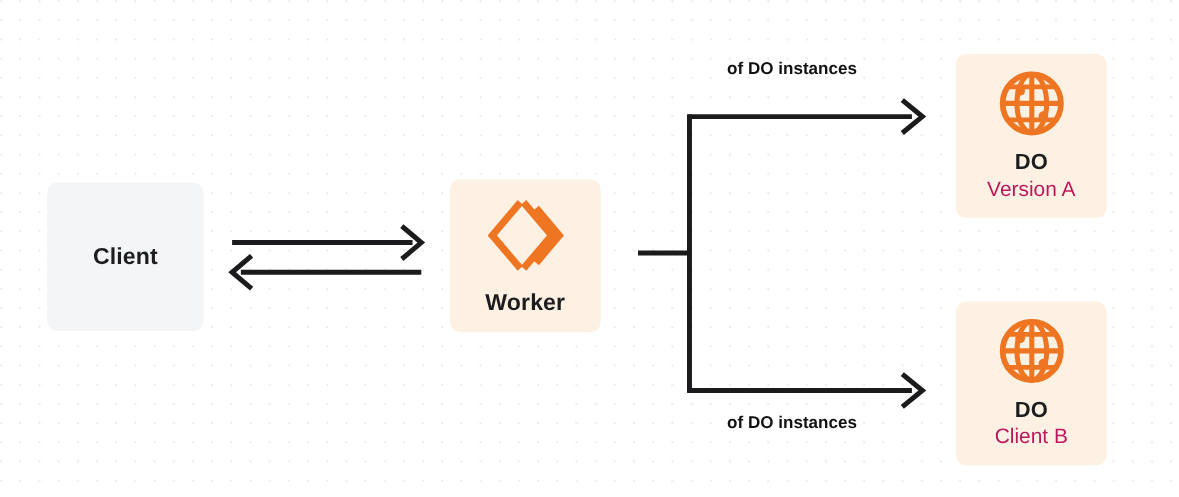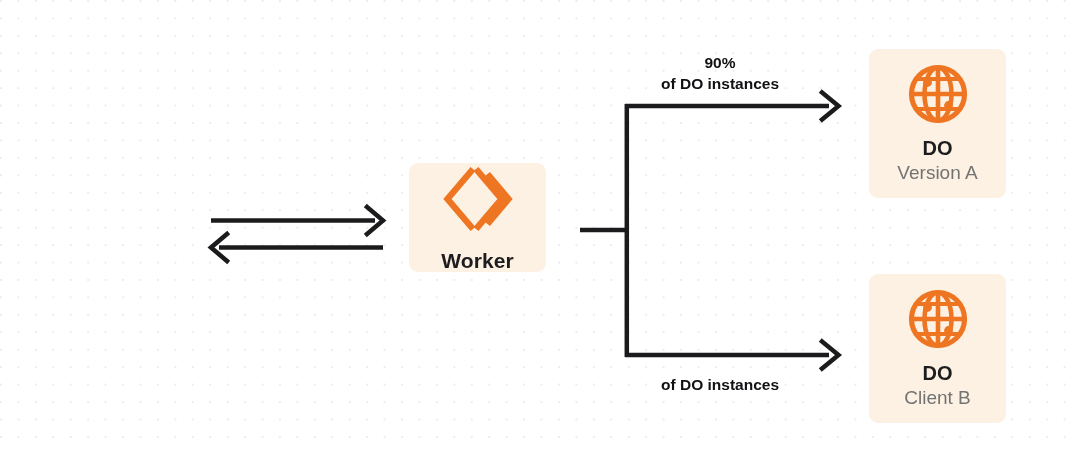--- a/index.html
+++ b/index.html
@@ -31,40 +31,40 @@
     align-items: center;
     justify-content: center;
     box-sizing: border-box;
   }
   .node-label {
     color: #1d1d1f;
     font-weight: bold;
     letter-spacing: 0.1px;
   }
   .node-sublabel {
-    color: #737373;
+    color: #be185d;
     font-weight: normal;
   }
 
   
   #client-node {
     left: 43px;
     top: 166px;
     width: 142px;
     height: 135px;
     background: #f4f5f7;
   }
   #client-node .node-label { font-size: 21px; }
 
   
   #worker-node {
     left: 409px;
     top: 163px;
     width: 137px;
-    height: 109px;
+    height: 139px;
     background: #fdf1e3;
   }
   #worker-node .node-label { font-size: 21px; margin-top: 14px; }
 
   
   .do-node {
     left: 869px;
     width: 137px;
     height: 149px;
     background: #fdf1e3;
@@ -132,20 +132,23 @@
       <line x1="625" y1="106" x2="829" y2="106" stroke="#1b1b1d" stroke-width="4.5" stroke-linecap="butt"></line>
       <polyline points="822,92.5 838.5,106 822,119.5" fill="none" stroke="#1b1b1d" stroke-width="4.5" stroke-linecap="square" stroke-linejoin="miter"></polyline>
     </g>
 
     <g>
       <line x1="625" y1="355" x2="829" y2="355" stroke="#1b1b1d" stroke-width="4.5" stroke-linecap="butt"></line>
       <polyline points="822,341.5 838.5,355 822,368.5" fill="none" stroke="#1b1b1d" stroke-width="4.5" stroke-linecap="square" stroke-linejoin="miter"></polyline>
     </g>
   </svg>
 
+  <div class="node" id="client-node">
+    <span class="node-label">Client</span>
+  </div>
 
   <div class="node" id="worker-node">
     <span class="icon-wrap">
       <svg width="70" height="72" viewBox="0 0 70 72" fill="none">
 
         <path d="M30 6 L4.5 36 L30 66" stroke="#ee7623" stroke-width="6.4" stroke-linecap="butt" stroke-linejoin="miter" fill="none"></path>
 
         <path d="M33 6 L58.5 36 L33 66" stroke="#ee7623" stroke-width="6.4" stroke-linecap="butt" stroke-linejoin="miter" fill="none"></path>
 
         <path d="M44.5 11 L65.5 36 L44.5 61" stroke="#ee7623" stroke-width="6.4" stroke-linecap="butt" stroke-linejoin="miter" fill="none"></path>
@@ -182,21 +185,20 @@
         <line x1="10" y1="46" x2="52" y2="46" stroke="#ee7623" stroke-width="4.2"></line>
         <circle cx="20.5" cy="19.5" r="4.4" fill="#ee7623"></circle>
         <circle cx="41.5" cy="42.5" r="4.4" fill="#ee7623"></circle>
       </svg>
     </span>
     <span class="node-label">DO</span>
     <span class="node-sublabel">Client B</span>
   </div>
 
   <div class="edge-label" id="label-top">
-    <div>90%</div>
     <div>of DO instances</div>
   </div>
 
   <div class="edge-label" id="label-bottom">
     <div>of DO instances</div>
   </div>
 
 </div>
 
 </body></html>

